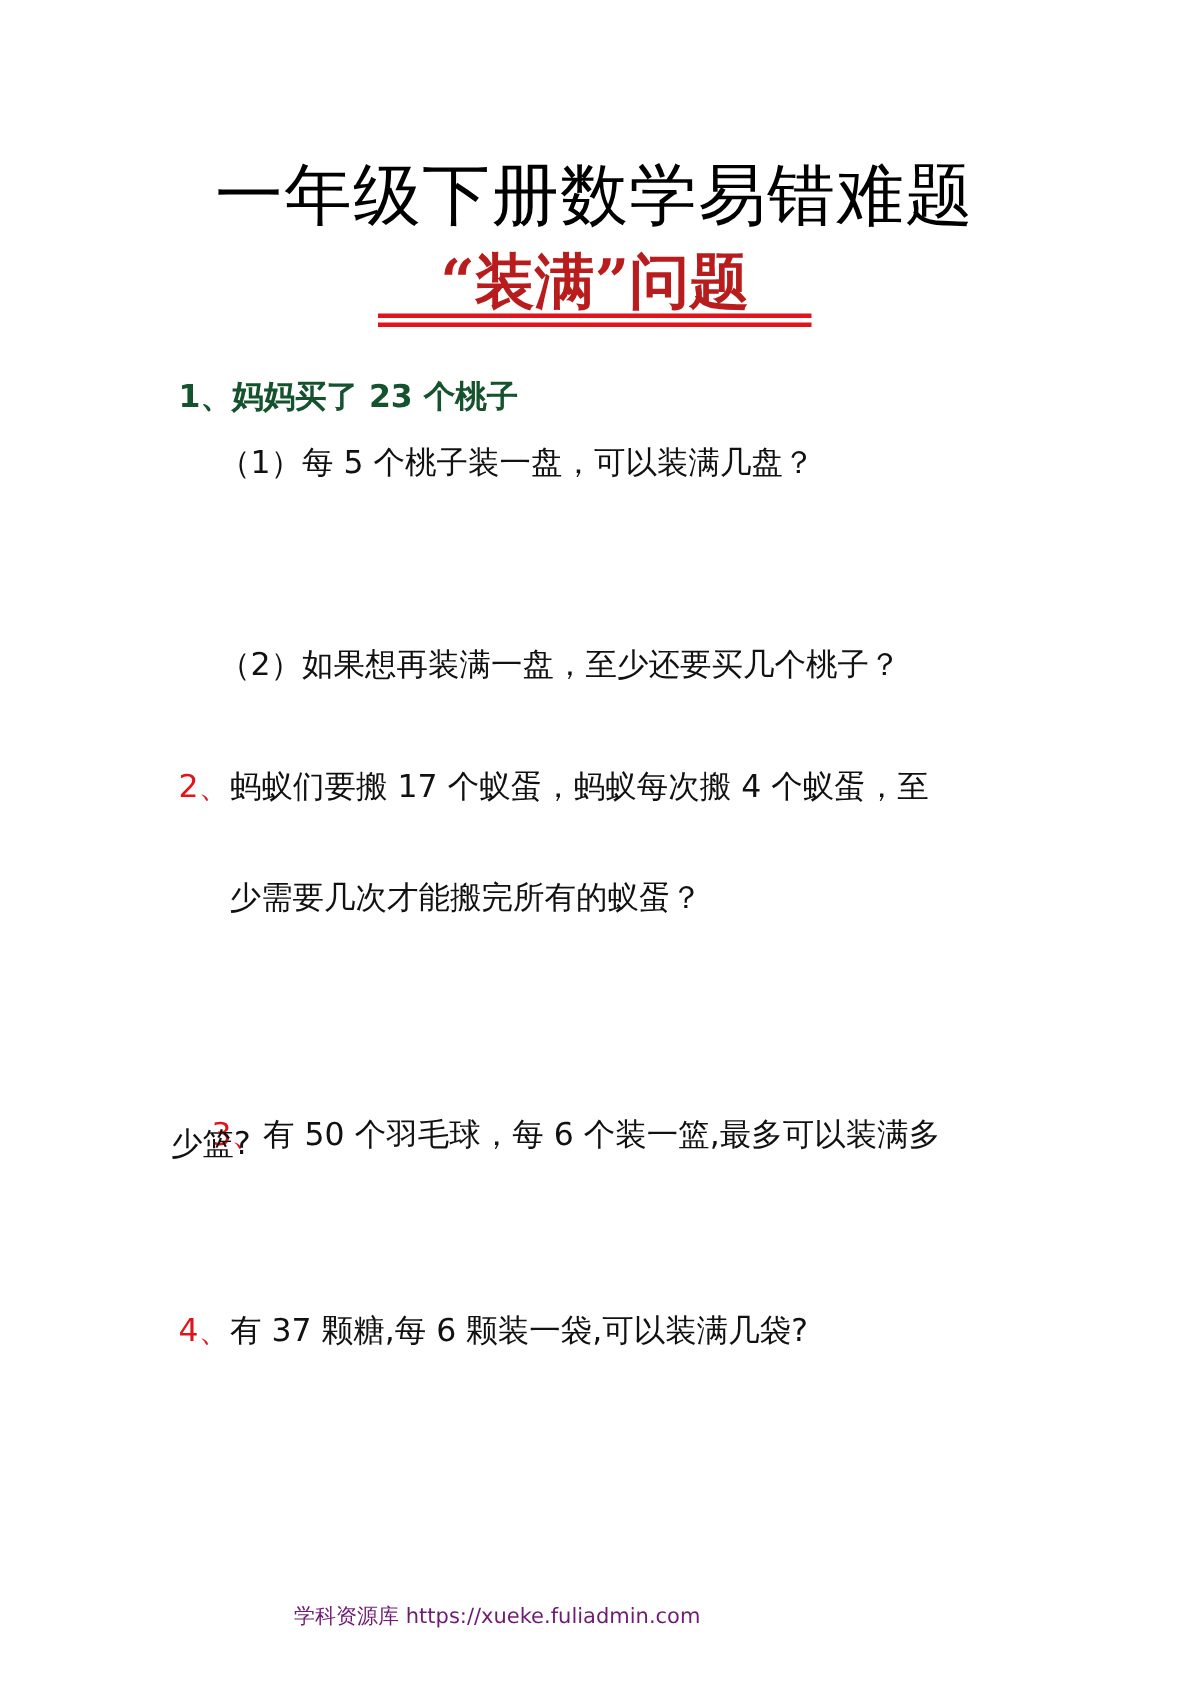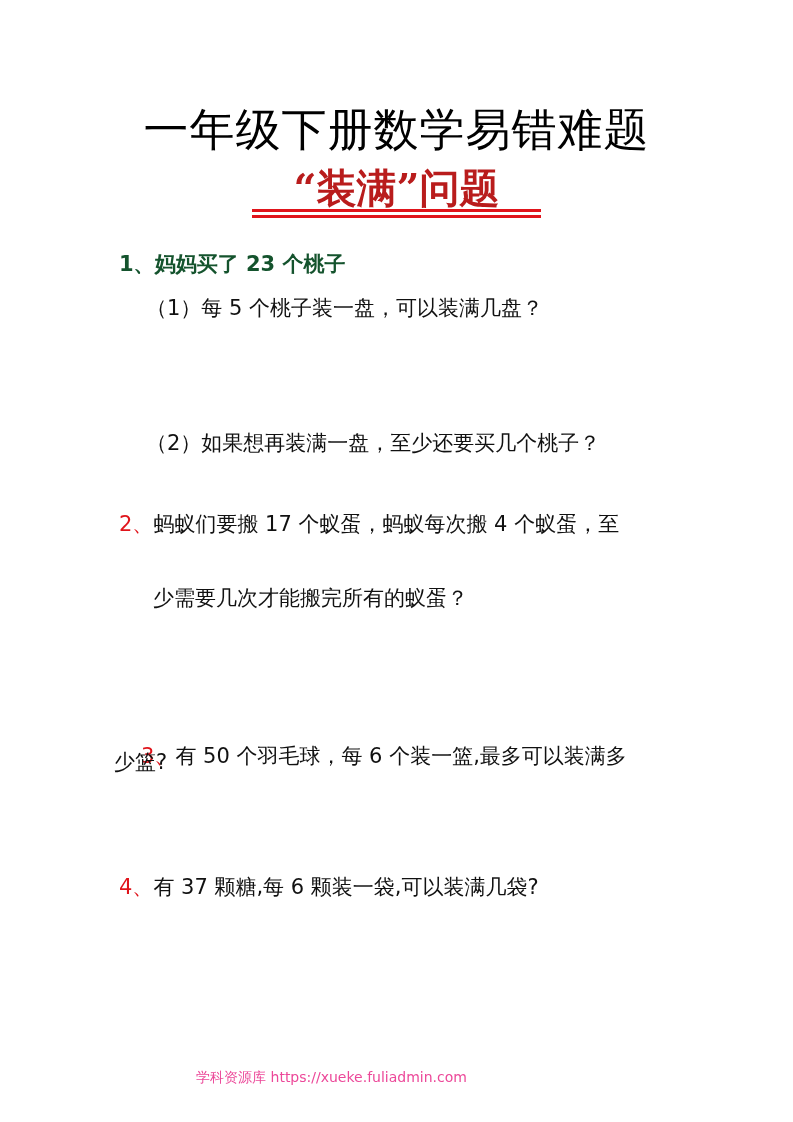--- a/index.html
+++ b/index.html
@@ -7,21 +7,21 @@
            font-family: "DejaVu Sans", "Liberation Sans", sans-serif; color: #111111; }
     .abs { position: absolute; white-space: nowrap; }
     .title { left: 0; width: 793px; top: 100px; text-align: center; font-size: 45px; font-weight: normal;
              letter-spacing: 1px; color: #000; line-height: 60px; }
     .subtitle { left: 0; width: 793px; top: 162px; text-align: center; font-size: 40px; font-weight: bold;
                 color: #b91c1c; line-height: 52px; font-family: "DejaVu Serif", "Liberation Serif", serif; }
     .uline { left: 252px; width: 289px; height: 3px; background: #e0141b; }
     .q-head { font-size: 21px; font-weight: bold; color: #14532d; line-height: 30px; }
     .line { font-size: 21px; line-height: 30px; color: #111; }
     .num { color: #e0141b; }
-    .footer { left: 0; width: 663px; top: 1069px; text-align: center; font-size: 14px; color: #ec4899; }
+    .footer { left: 0; width: 663px; top: 1069px; text-align: center; font-size: 14px; color: #701a75; }
   </style>
 </head>
 <body>
 
 <div class="abs title">一年级下册数学易错难题</div>
 <div class="abs subtitle">“装满”问题</div>
 <div class="abs uline" style="top:209px;"></div>
 <div class="abs uline" style="top:215px;"></div>
 
 <div class="abs q-head" style="left:119px; top:249px;">

